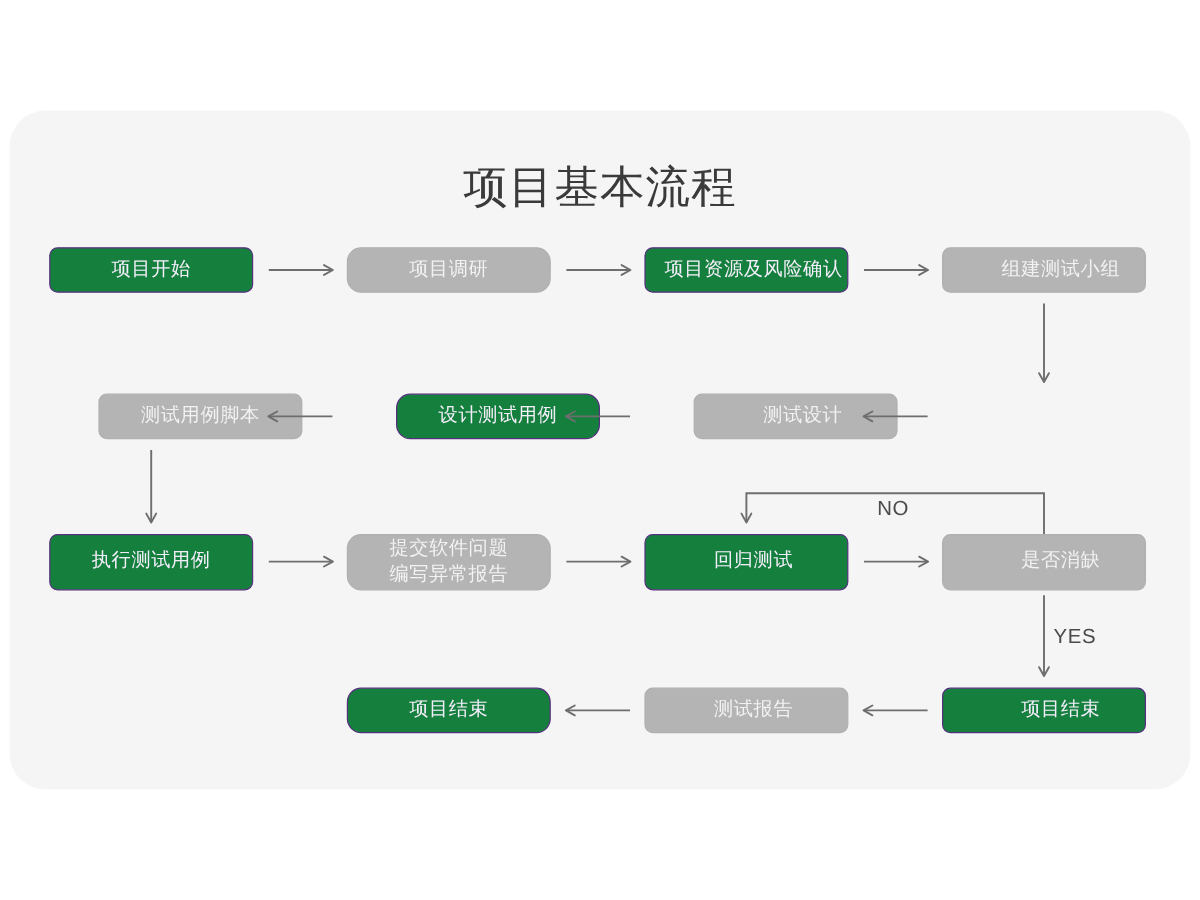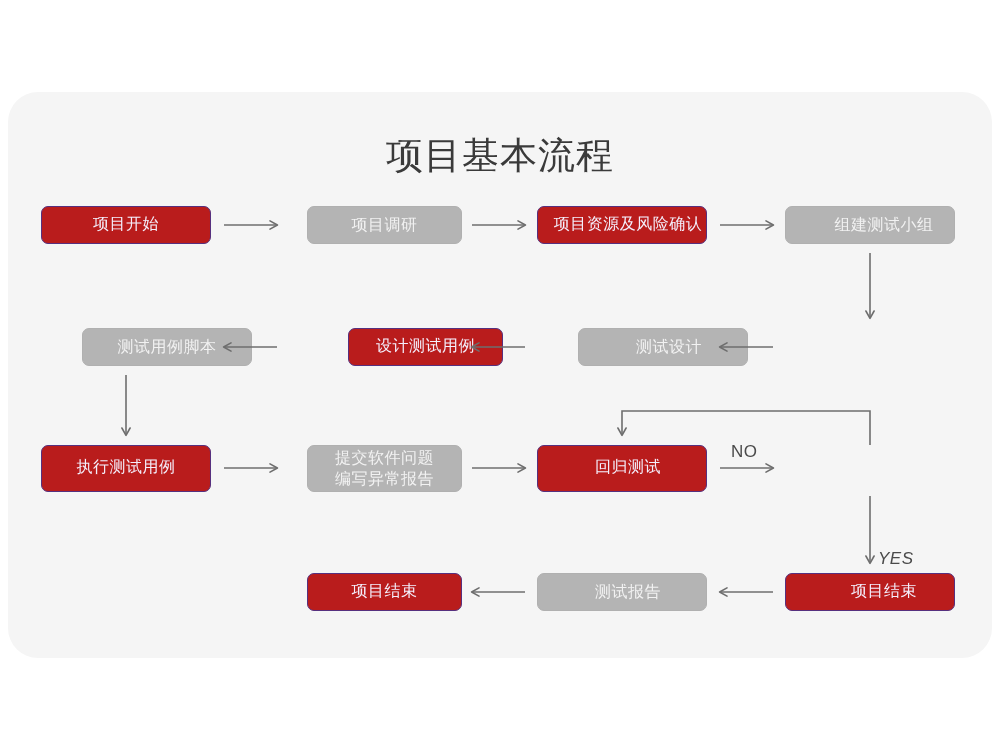--- a/index.html
+++ b/index.html
@@ -38,55 +38,53 @@
     justify-content: center;
     text-align: center;
     border-radius: 7px;
     font-size: 16px;
     line-height: 1.28;
     letter-spacing: 0.5px;
     white-space: pre-line;
     user-select: none;
   }
   .node.purple {
-    background: #b91c1c;
+    background: #15803d;
     border: 1px solid #56307f;
     color: #f4eefb;
-    font-family: Liberation Mono, monospace;
   }
   .node.gray {
     background: #b4b4b4;
     border: 1px solid #b0b0b0;
     color: #f2f2f2;
   }
 
   
   .c1 { left: 41px;  width: 170px; }
-  .c2 { left: 307px; width: 155px; }
+  .c2 { left: 289px; width: 170px; border-radius: 12px; }
   .c3 { left: 537px; width: 170px; padding-left: 12px; }
   .c4 { left: 785px; width: 170px; padding-left: 28px; }
 
   .r1 { top: 206px; height: 38px; }
   .r2 { top: 328px; height: 38px; margin-left: 41px; }
   .r3 { top: 445px; height: 47px; }
   .r4 { top: 573px; height: 38px; }
 
   
   .conn { position: absolute; }
   .conn svg { display: block; overflow: visible; }
 
   .label-no, .label-yes {
     position: absolute;
     font-size: 17px;
     color: #4a4a4a;
     letter-spacing: 0.5px;
-    margin-top: 28px;
   }
   .label-no  { left: 731px; top: 414px; }
-  .label-yes { left: 878px; top: 521px; font-style: italic; }
+  .label-yes { left: 878px; top: 521px; }
 </style>
 </head>
 <body>
 
 <div id="stage">
 
   <div class="card"></div>
 
   <div class="title">项目基本流程</div>
 
@@ -96,20 +94,21 @@
   <div class="node gray c4 r1">组建测试小组</div>
 
   <div class="node gray c1 r2">测试用例脚本</div>
   <div class="node purple c2 r2">设计测试用例</div>
   <div class="node gray c3 r2">测试设计</div>
 
   <div class="node purple c1 r3">执行测试用例</div>
   <div class="node gray c2 r3">提交软件问题
 编写异常报告</div>
   <div class="node purple c3 r3">回归测试</div>
+  <div class="node gray c4 r3">是否消缺</div>
 
   <div class="node purple c2 r4">项目结束</div>
   <div class="node gray c3 r4">测试报告</div>
   <div class="node purple c4 r4">项目结束</div>
 
   <div class="conn" style="left:0;top:0;width:1000px;height:750px;">
     <svg width="1000" height="750" viewBox="0 0 1000 750">
       <defs>
         <marker id="ah" markerWidth="11" markerHeight="11" refX="9" refY="5.5" orient="auto" markerUnits="userSpaceOnUse">
           <path d="M2,1.4 L9.4,5.5 L2,9.6" fill="none" stroke="#6e6e6e" stroke-width="1.6" stroke-linecap="round" stroke-linejoin="round"></path>

